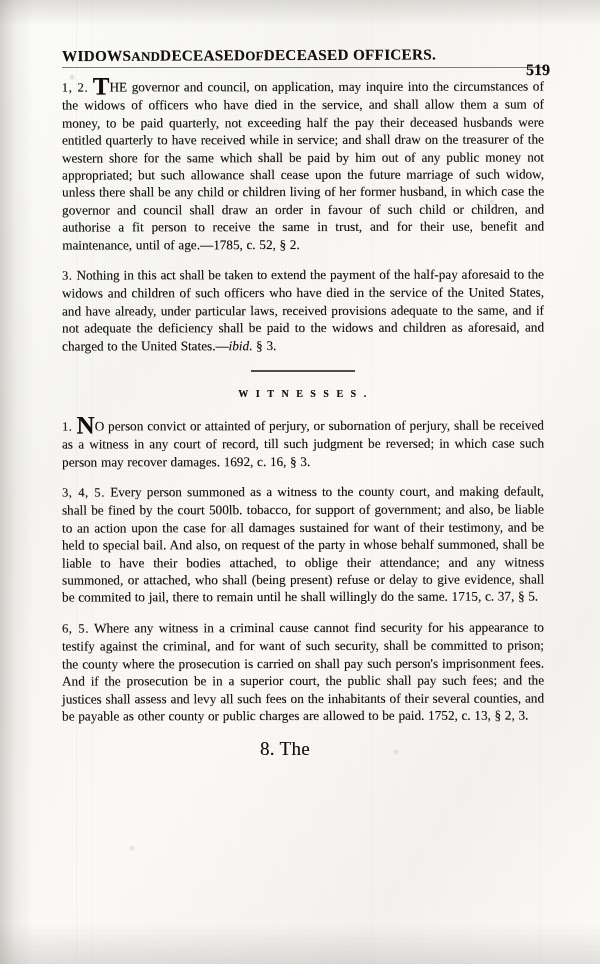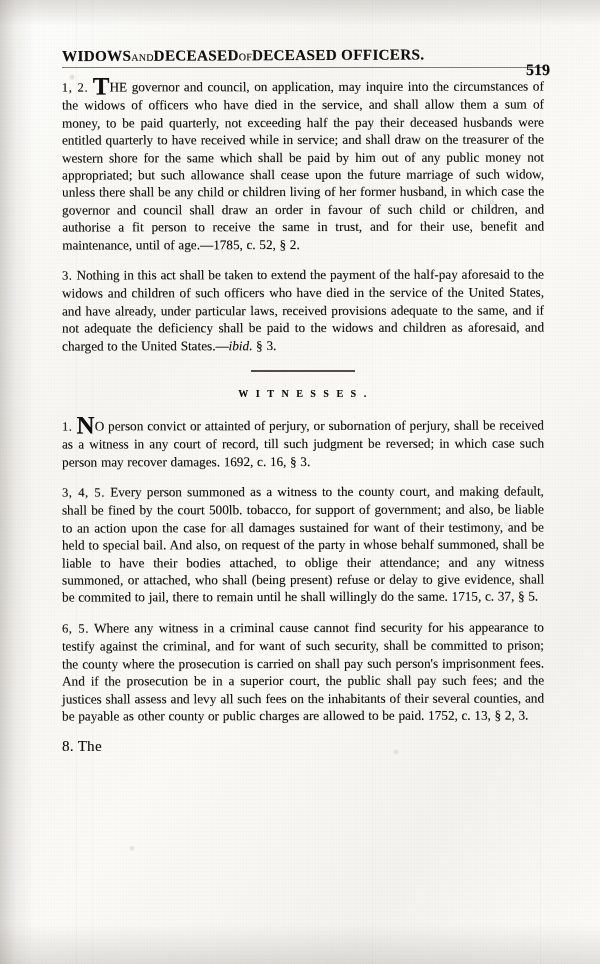--- a/index.html
+++ b/index.html
@@ -86,22 +86,22 @@
     position: relative;
     font-size: 15.2px;
     letter-spacing: 0.3px;
     font-weight: 700;
     white-space: nowrap;
     padding-bottom: 2px;
     transform: rotate(-0.25deg);
   }
   .running-head .rh-main { }
   .running-head .rh-small {
-    font-size: 10px;
-    font-weight: 400;
+    font-size: 13px;
+    font-weight: 700;
     letter-spacing: 0.2px;
   }
   .running-head .rh-page {
     position: absolute;
     right: -6px;
     top: 16px;
     font-size: 16px;
     font-weight: 700;
     letter-spacing: 0px;
     margin-left: 47px;
@@ -151,22 +151,22 @@
   .section-title {
     text-align: center;
     font-size: 10px;
     letter-spacing: 7.5px;
     font-weight: 700;
     margin: 2px 0 16px 0;
     padding-left: 6px;
   }
 
   .catchword {
-    text-align: left;
-    font-size: 15px;
+    text-align: center;
+    font-size: 19px;
     padding-right: 36px;
     letter-spacing: 0.3px;
   }
 
   
   #content {
     text-shadow: 0.25px 0.2px 0.35px rgba(40,36,30,0.40);
   }
 </style>
 </head>

